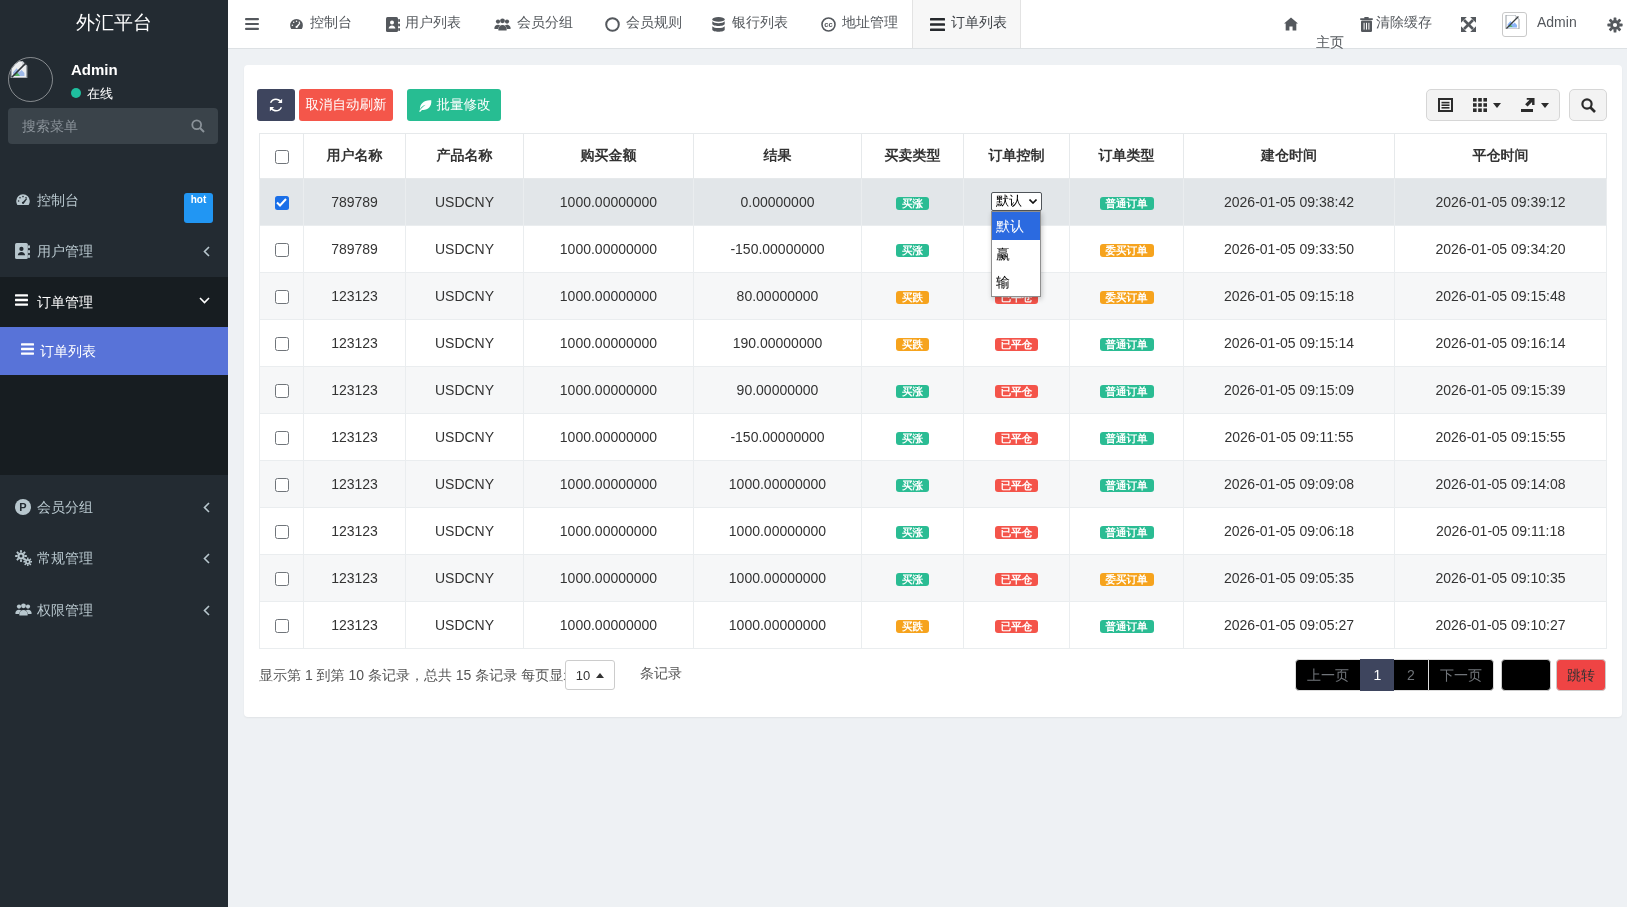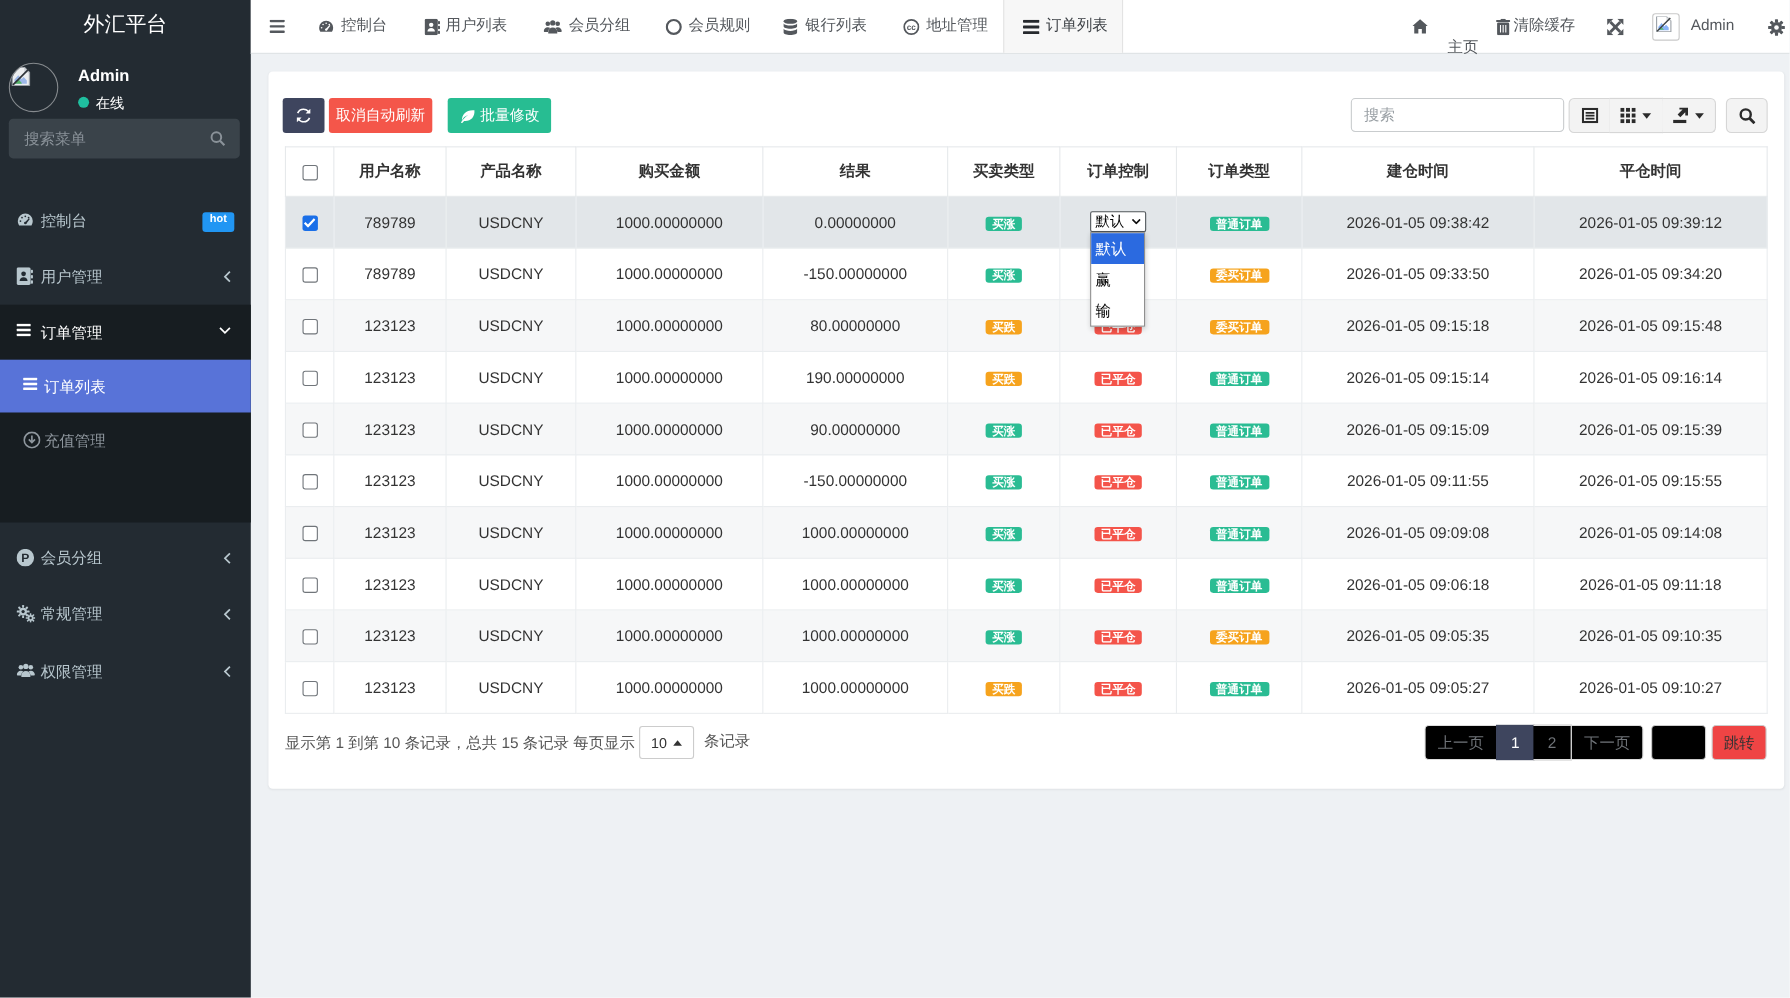--- a/index.html
+++ b/index.html
@@ -16,21 +16,21 @@
 .ustat{position:absolute;left:71px;top:85px;color:#fff;font-size:13px;}
 .udot{display:inline-block;width:10px;height:10px;border-radius:50%;background:#1fbf9f;margin-right:6px;}
 #ssearch{position:absolute;left:8px;top:108px;width:210px;height:36px;background:#3a434a;border-radius:4px;color:#8a9299;font-size:14px;line-height:36px;padding-left:14px;}
 #ssearch svg{position:absolute;right:13px;top:11px;}
 .mitem{position:absolute;left:0;width:228px;color:#b8c7ce;font-size:14px;}
 .mitem .mic{position:absolute;left:15px;top:50%;margin-top:-8px;}
 .mitem .mtx{position:absolute;left:37px;top:50%;margin-top:-10px;line-height:20px;}
 .mitem .chev{position:absolute;right:18px;top:50%;margin-top:-5px;}
 .sub .mic{left:21px;}
 .sub .mtx{left:40px;}
-.hotb{position:absolute;left:184px;top:50%;margin-top:-7px;width:29px;height:18px;background:#2196f3;border-radius:3px;color:#fff;font-size:10px;font-weight:bold;text-align:center;line-height:14px;}
+.hotb{position:absolute;left:184px;top:50%;margin-top:-7px;width:29px;height:30px;background:#2196f3;border-radius:3px;color:#fff;font-size:10px;font-weight:bold;text-align:center;line-height:14px;}
 
 #navbar{position:absolute;left:228px;top:0;width:1399px;height:49px;background:#fff;border-bottom:1px solid #dde1e4;}
 .nitem{position:absolute;top:0;height:48px;color:#54585d;font-size:14px;}
 .nitem .nic{position:absolute;top:17px;left:0;}
 .nitem .ntx{position:absolute;top:14px;white-space:nowrap;}
 #activetab{position:absolute;left:684px;top:0;width:109px;height:48px;background:#f7f7f7;border-left:1px solid #e3e3e3;border-right:1px solid #e3e3e3;}
 
 #card{position:absolute;left:244px;top:65px;width:1378px;height:652px;background:#fff;border-radius:4px;box-shadow:0 1px 2px rgba(0,0,0,.06);}
 .btn{position:absolute;top:24px;height:32px;border-radius:3px;color:#fff;font-size:13.5px;display:flex;align-items:center;justify-content:center;}
 #btn-refresh{left:13px;width:38px;background:#3e455e;}
@@ -59,21 +59,21 @@
 .cbc{display:inline-block;width:14px;height:14px;border-radius:2.5px;background:#1a6fe8;vertical-align:middle;position:relative;}
 .cbc svg{position:absolute;left:1px;top:2px;}
 
 .sel-box{position:relative;top:-1px;display:inline-flex;width:51px;height:19px;border:1px solid #50555a;border-radius:2px;background:#fff;align-items:center;justify-content:space-between;padding:0 4px;font-size:13px;color:#000;}
 
 #popup{position:absolute;left:991px;top:211px;width:50px;height:86px;background:#fff;border:1px solid #8f8f8f;box-shadow:1px 2px 5px rgba(0,0,0,.22);z-index:50;}
 #popup .opt{height:28px;line-height:28px;font-size:14px;color:#000;padding-left:4px;}
 #popup .opt.on{background:#2b6ae0;color:#fff;}
 
 #pginfo{position:absolute;left:15px;top:600px;font-size:14px;color:#555;line-height:20px;}
-#pgsize{position:absolute;left:337px;top:595px;width:50px;height:30px;border:1px solid #ccc;border-radius:3px;background:#fff;font-size:13px;color:#333;display:flex;align-items:center;justify-content:center;}
+#pgsize{position:absolute;left:321px;top:595px;width:50px;height:30px;border:1px solid #ccc;border-radius:3px;background:#fff;font-size:13px;color:#333;display:flex;align-items:center;justify-content:center;}
 #pgsize .up{width:0;height:0;border-left:4px solid transparent;border-right:4px solid transparent;border-bottom:5px solid #333;margin-left:6px;}
 #pgafter{position:absolute;left:396px;top:600px;font-size:14px;color:#555;}
 .pcell{position:absolute;top:594px;height:32px;line-height:30px;text-align:center;font-size:14px;color:#707479;background:#000000;border:1px solid #ddd;}
 #pprev{left:1051px;width:66px;border-radius:4px 0 0 4px;}
 #p1{left:1116px;width:35px;background:#3e455e;color:#fff;border-color:#3e455e;}
 #p2{left:1150px;width:35px;border-left:none;}
 #pnext{left:1184px;width:66px;border-radius:0 4px 4px 0;}
 #pjumpin{left:1257px;width:50px;border-radius:4px;border:1px solid #ccc;}
 #pjump{left:1312px;width:50px;border-radius:4px;background:#ef4444;color:#333;border:1px solid #ccc;}
 </style>
@@ -147,29 +147,20 @@
   </div>
   <div class="mitem sub" style="top:327px;height:48px;background:#5873d8;color:#fff;">
     <span class="mic">
         <svg width="13" height="12" viewBox="0 0 15 13" fill="#fff">
           <rect y="0" width="15" height="2.6" rx=".6"></rect>
           <rect y="5.2" width="15" height="2.6" rx=".6"></rect>
           <rect y="10.4" width="15" height="2.6" rx=".6"></rect>
         </svg>
       </span>
     <span class="mtx">订单列表</span>
-  </div>
-  <div class="mitem sub" style="top:375px;height:50px;color:#8f979e;">
-    <span class="mic">
-        <svg width="16" height="16" viewBox="0 0 16 16">
-          <circle cx="8" cy="8" r="7" fill="none" stroke="#8f979e" stroke-width="1.5"></circle>
-          <path d="M8 3.8v6M5.2 7.4L8 10.4l2.8-3" fill="none" stroke="#8f979e" stroke-width="1.5"></path>
-        </svg>
-      </span>
-    <span class="mtx">充值管理</span>
   </div>
   <div class="mitem" style="top:481px;height:51px;">
     <span class="mic">
         <svg width="16" height="16" viewBox="0 0 16 16">
           <circle cx="8" cy="8" r="8" fill="#b8c7ce"></circle>
           <text x="8" y="12" font-size="11" font-weight="bold" fill="#232b32" text-anchor="middle" font-family="Liberation Sans">P</text>
         </svg>
       </span>
     <span class="mtx">会员分组</span>
     <span class="chev">
@@ -402,21 +393,20 @@
   <div class="btn" id="btn-refresh">
       <svg width="14" height="14" viewBox="0 0 16 16" fill="#fff">
         <path d="M8 2.2A5.8 5.8 0 0 0 2.6 5.8l-1.5-.6A7.4 7.4 0 0 1 8 .6c2 0 3.8.8 5.2 2.1L15 .9v4.9h-4.9l1.9-1.9A5.7 5.7 0 0 0 8 2.2z"></path>
         <path d="M8 13.8a5.8 5.8 0 0 0 5.4-3.6l1.5.6A7.4 7.4 0 0 1 8 15.4c-2 0-3.8-.8-5.2-2.1L1 15.1v-4.9h4.9L4 12.1a5.7 5.7 0 0 0 4 1.7z"></path>
       </svg>
     </div>
   <div class="btn" id="btn-cancel">取消自动刷新</div>
   <div class="btn" id="btn-batch"><svg width="14" height="14" viewBox="0 0 16 16" fill="#fff">
         <path d="M2.2 13.2C2 6.5 7 1.8 15.2 2.6c.6 7.6-4.2 11.6-10.6 11-.8.7-1.6 1.6-2.2 2.4l-1.2-.8c1.6-2.6 4.4-5.6 7.6-7.6-3.4 1-5.6 3-6.6 5.6z"></path>
       </svg>批量修改</div>
-  <div id="q-input">搜索</div>
   <div class="tbtn" id="tbtn1">
       <svg width="15" height="14" viewBox="0 0 15 14">
         <rect x="1" y="1" width="13" height="12" fill="none" stroke="#2b2b2b" stroke-width="2"></rect>
         <line x1="3.5" y1="4.6" x2="11.5" y2="4.6" stroke="#2b2b2b" stroke-width="1.6"></line>
         <line x1="3.5" y1="7.2" x2="11.5" y2="7.2" stroke="#2b2b2b" stroke-width="1.6"></line>
         <line x1="3.5" y1="9.8" x2="11.5" y2="9.8" stroke="#2b2b2b" stroke-width="1.6"></line>
       </svg>
     </div>
   <div class="tbtn" id="tbtn2">
       <svg width="14" height="14" viewBox="0 0 14 14" fill="#2b2b2b">

